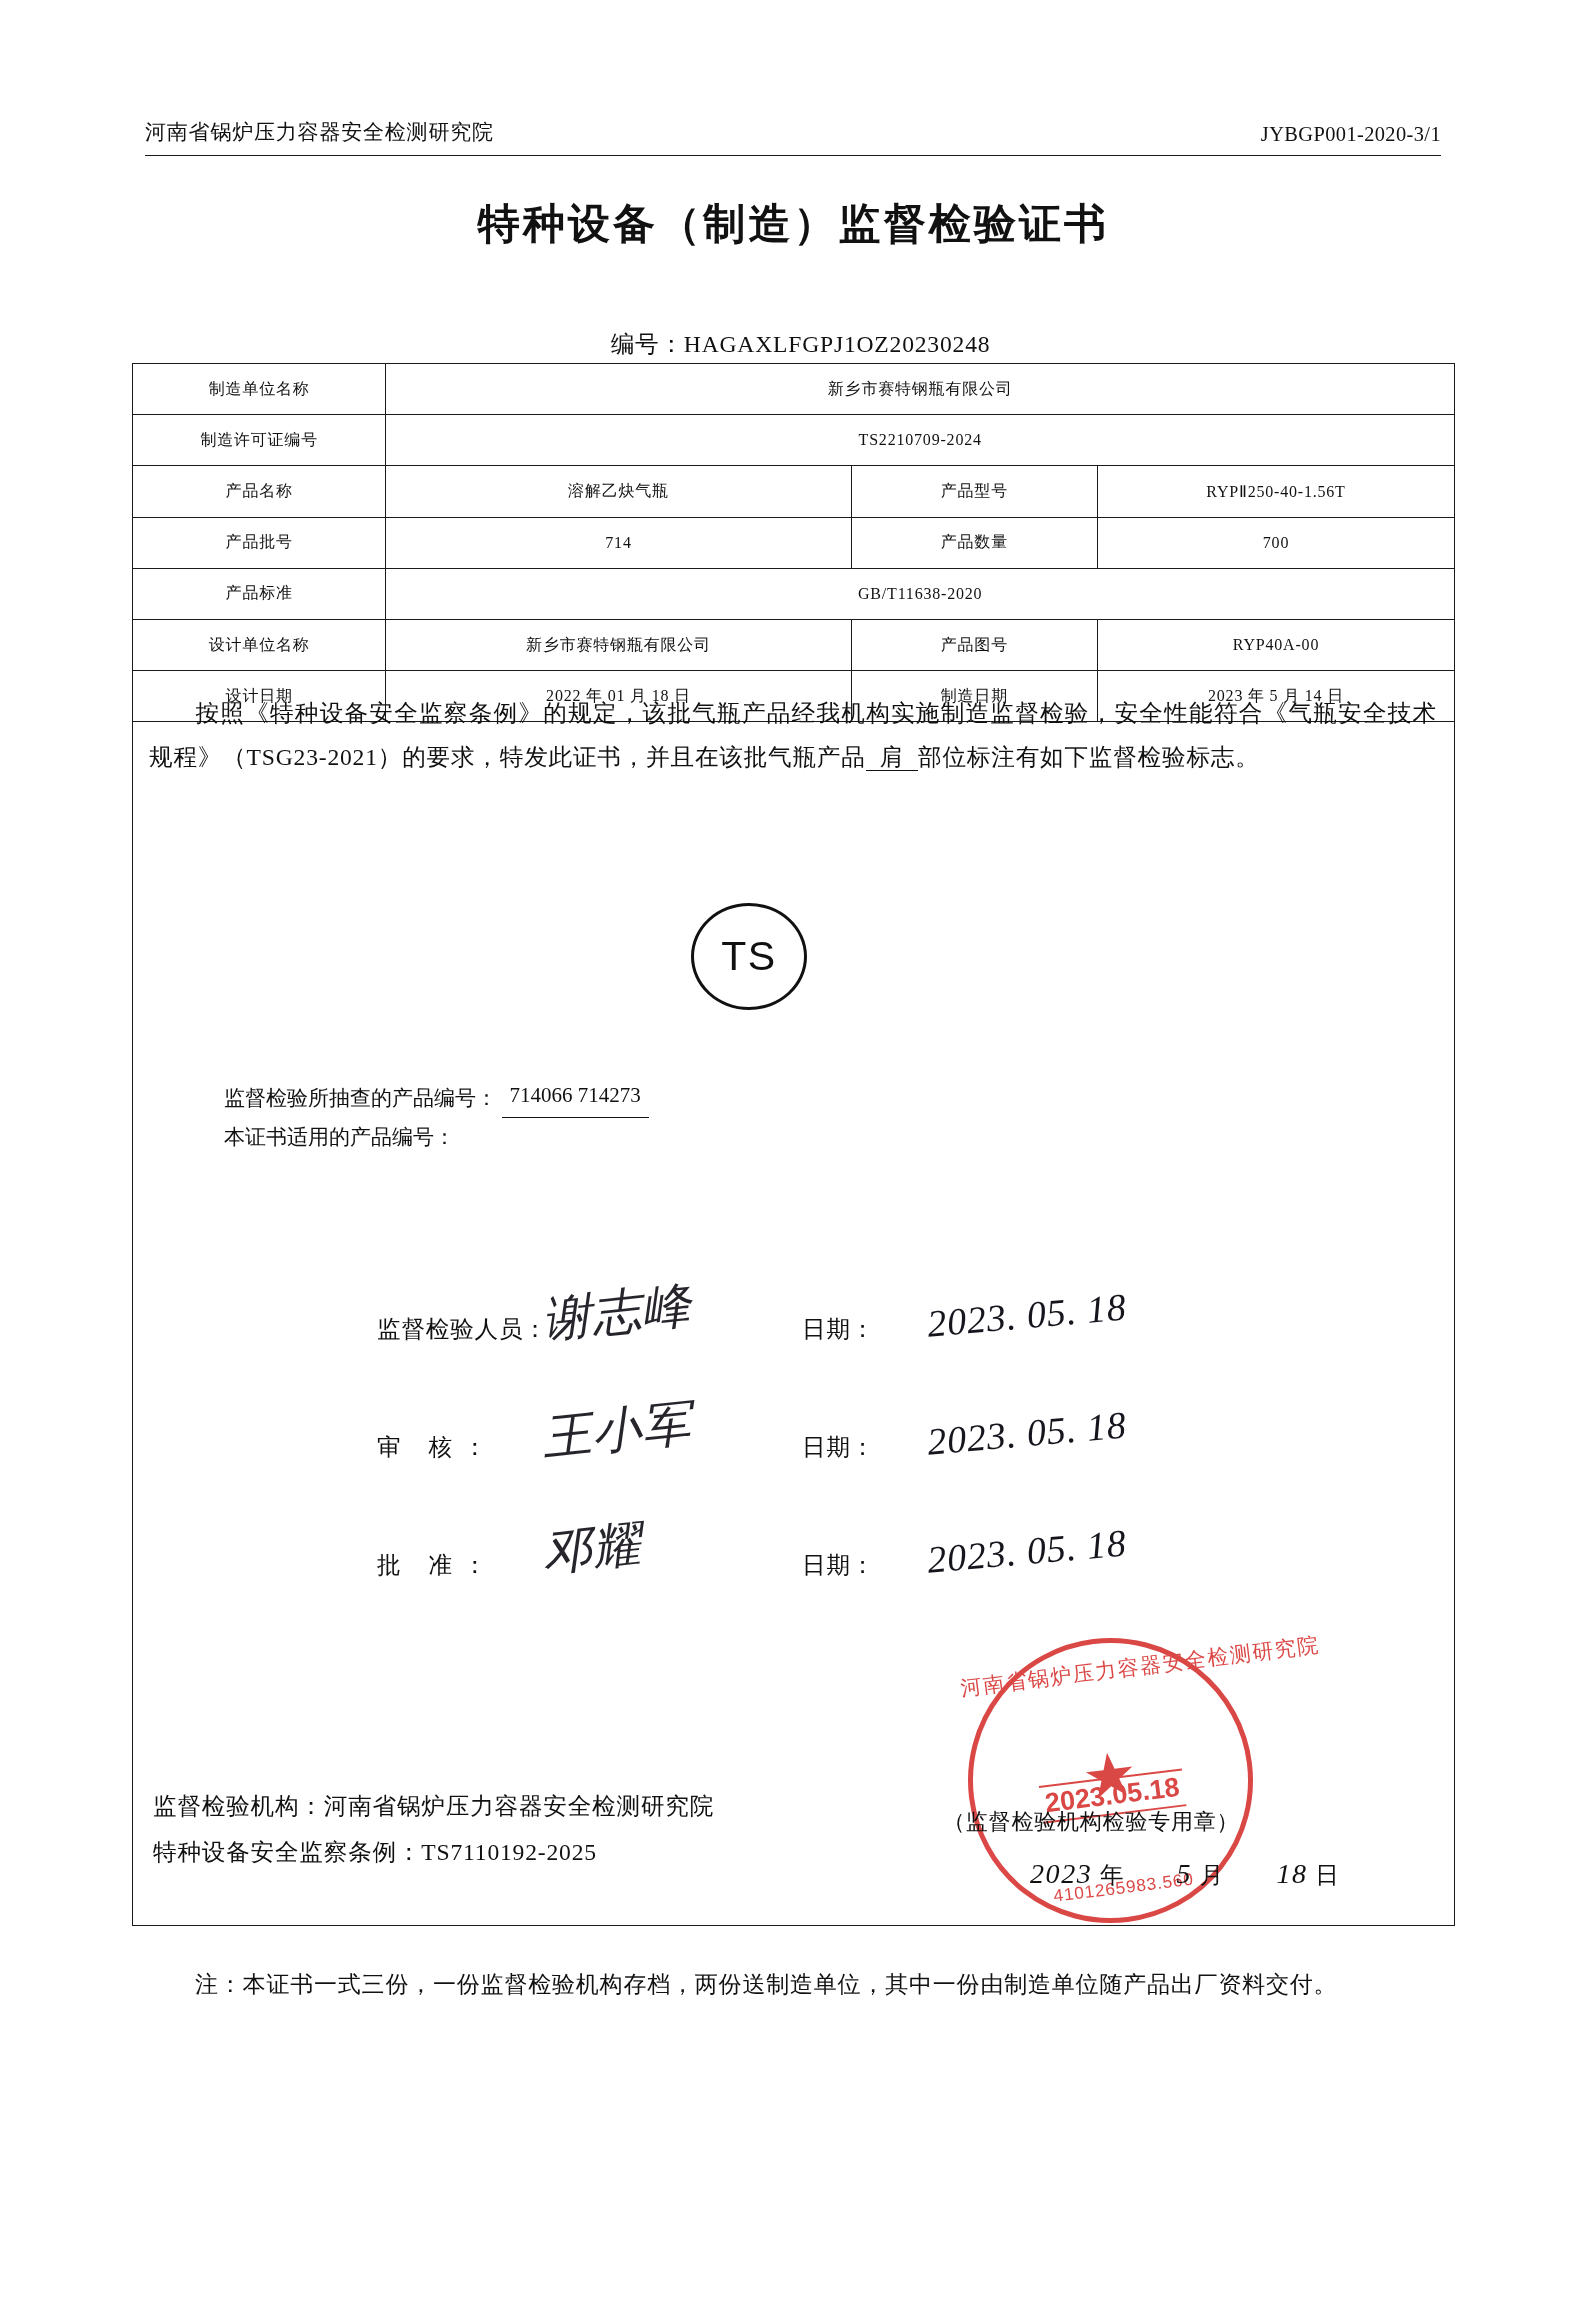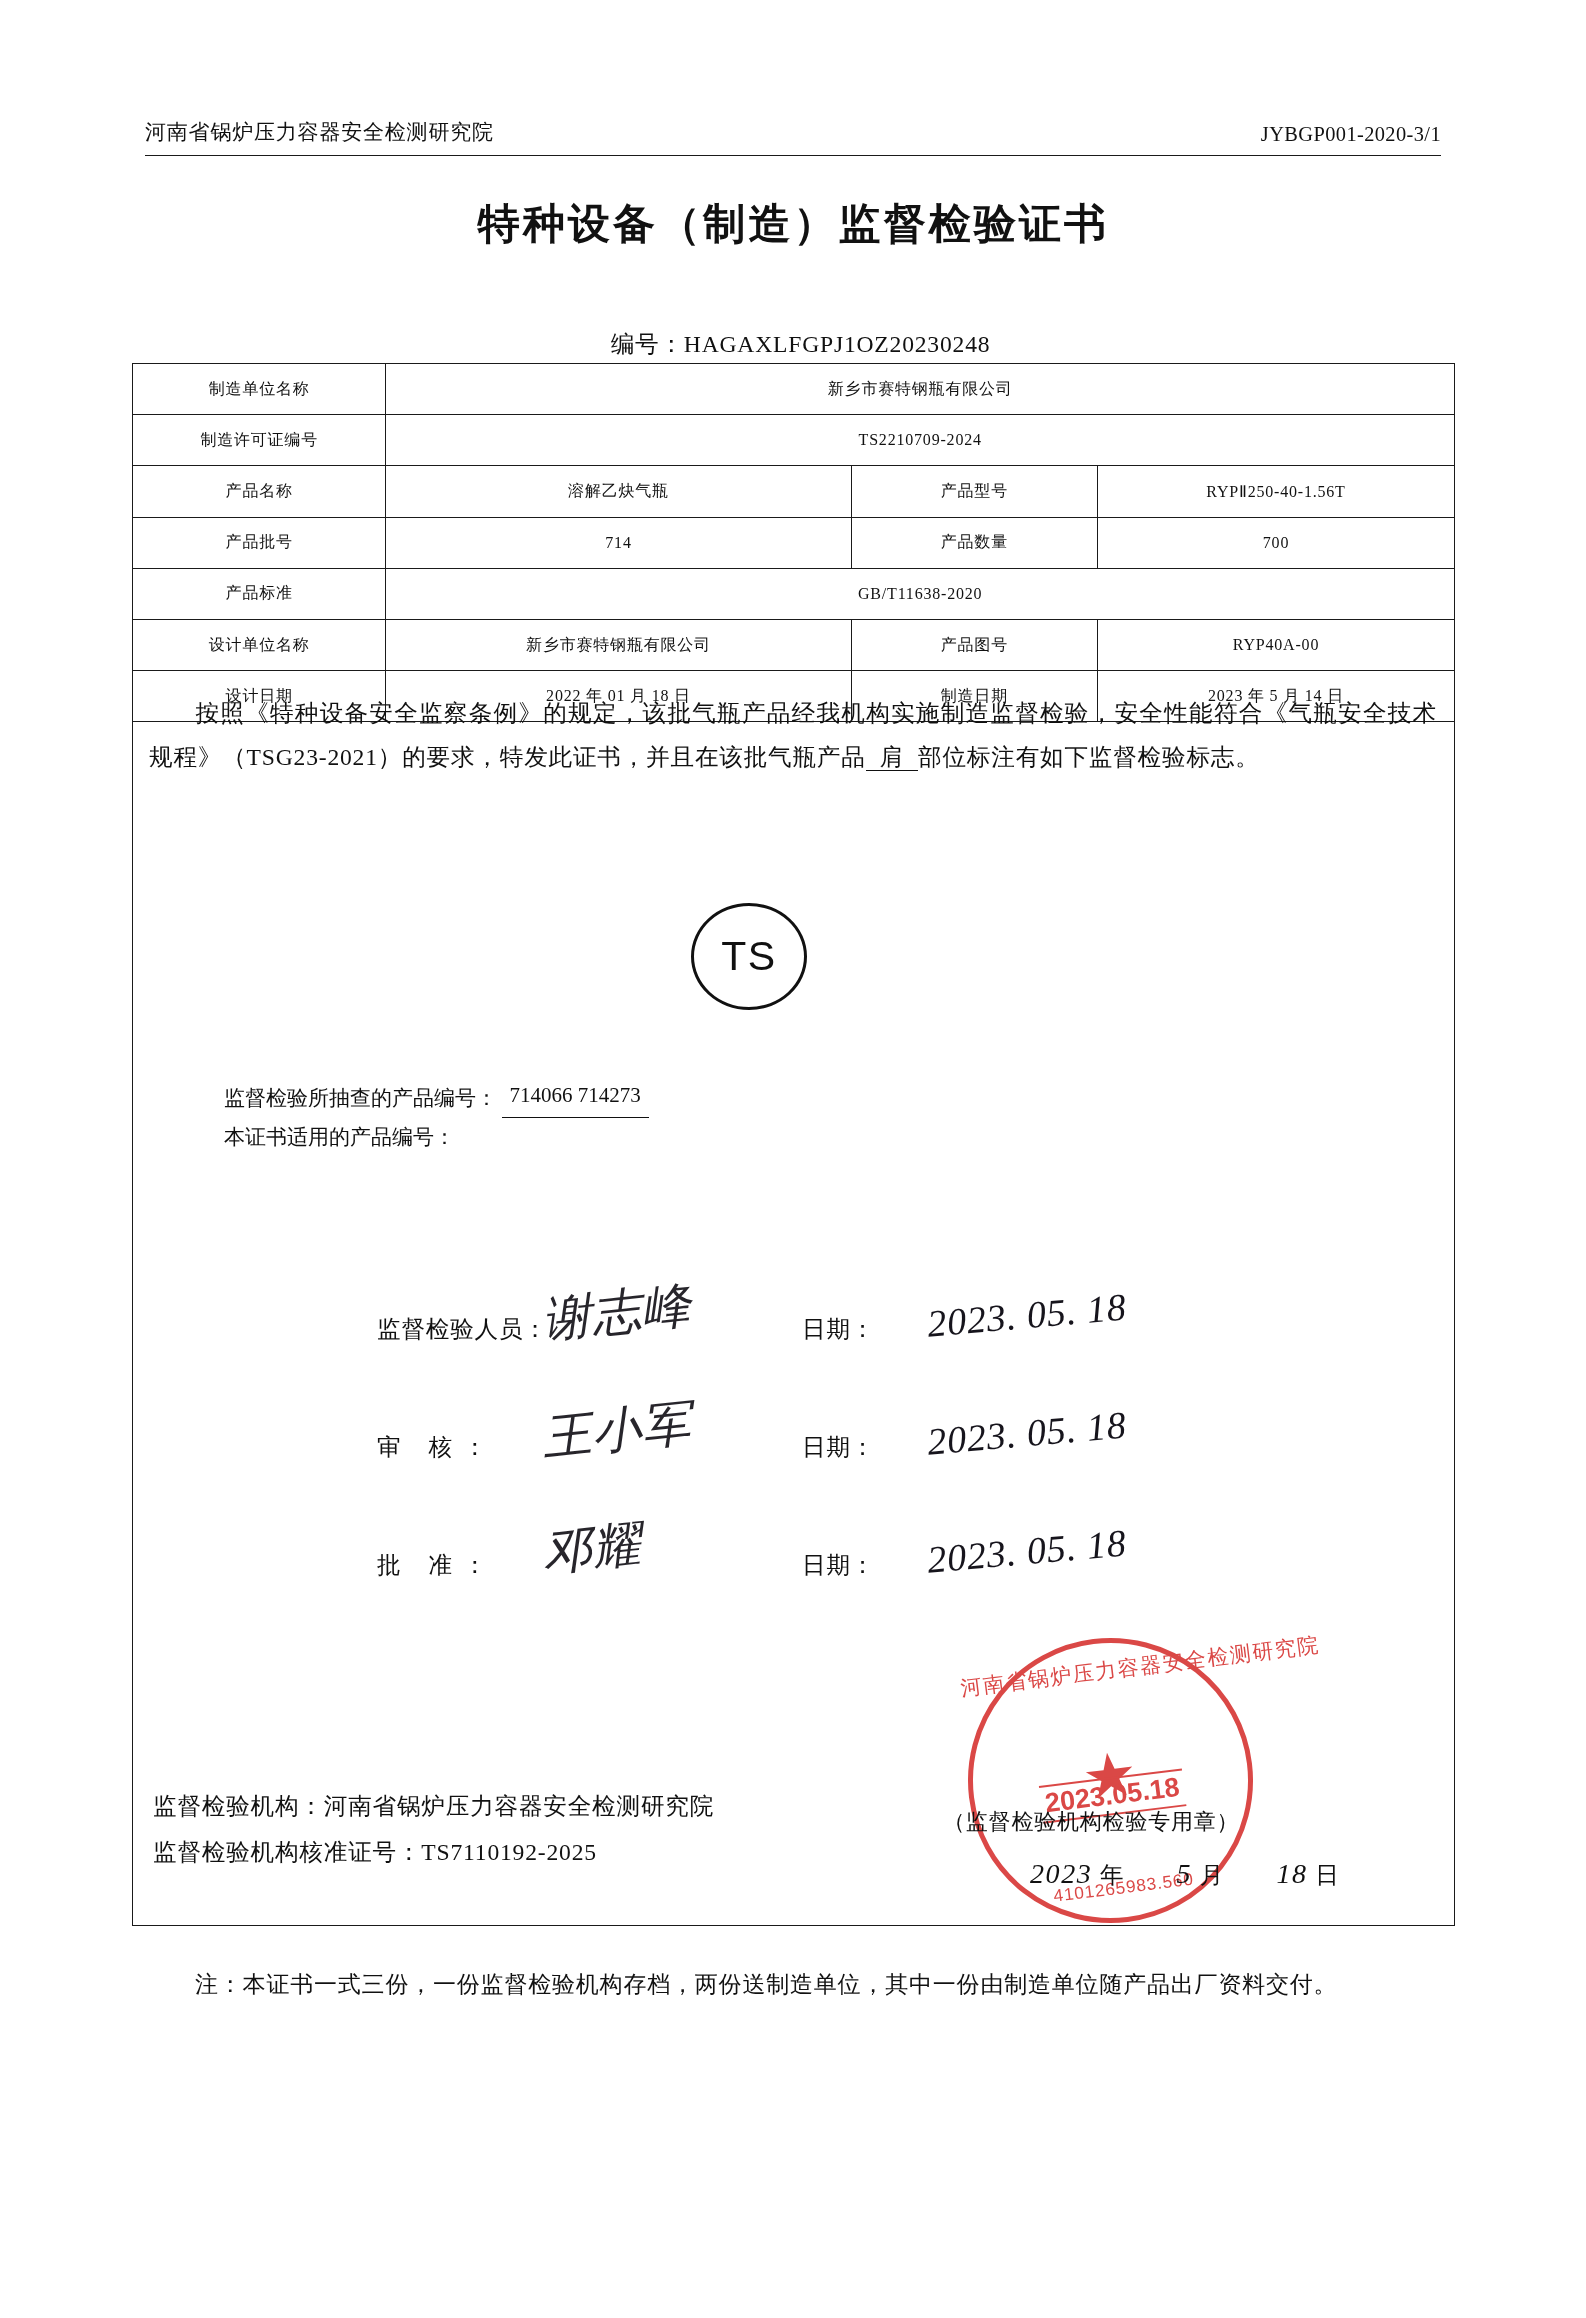--- a/index.html
+++ b/index.html
@@ -397,21 +397,21 @@
       <span class="d-value">2023. 05. 18</span>
     </div>
 
   </div>
 
   <div class="org-block">
     <div>
       <span>监督检验机构：</span><span>河南省锅炉压力容器安全检测研究院</span>
     </div>
     <div>
-      <span>监督检验机构核准证号：</span><span class="en">TS7110192-2025</span>
+      <span>特种设备安全监察条例：</span><span class="en">TS7110192-2025</span>
     </div>
   </div>
 
   <div class="seal">
     <div class="arc-top">河南省锅炉压力容器安全检测研究院</div>
     <div class="star">★</div>
     <div class="datestamp">2023.05.18</div>
     <div class="arc-bottom">4101265983.560</div>
   </div>
 

